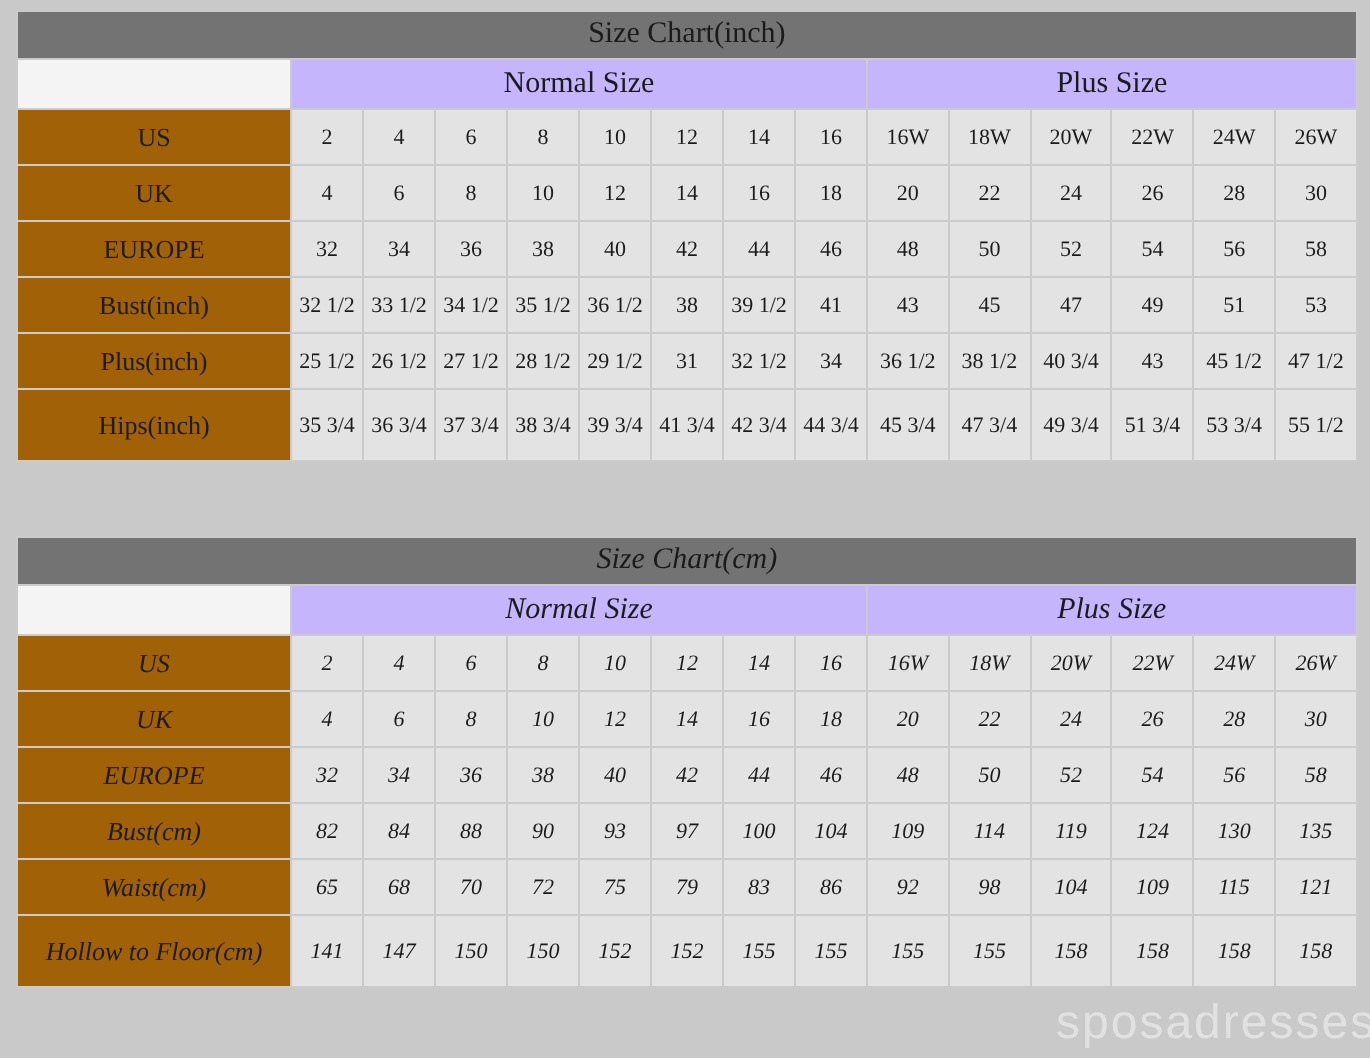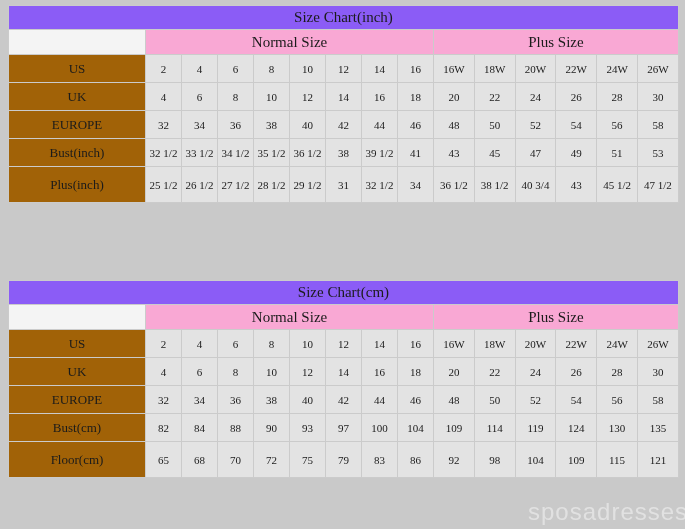--- a/index.html
+++ b/index.html
@@ -14,44 +14,44 @@
   .chart-table {
     position: absolute;
     left: 8px;
     width: 669px;
     border-collapse: collapse;
     table-layout: fixed;
     background: #e3e3e3;
     border: 1px solid #bfbfbf;
   }
   #table-inch { top: 5px; }
-  #table-cm   { top: 280px; }
+  #table-cm   { top: 268px; font-style: italic; }
 
   .chart-table td, .chart-table th {
     border: 1px solid #cbcbcb;
     text-align: center;
     vertical-align: middle;
     color: #1b1b1b;
     font-weight: normal;
     padding: 0;
     white-space: nowrap;
     overflow: hidden;
   }
   col.c-label  { width: 137px; }
   col.c-normal { width: 36px; }
   col.c-plus   { width: 40.8px; }
 
   .title-cell {
-    background: #8b5cf6;
+    background: #737373;
     font-size: 15px;
     height: 24px;
     border-bottom-color: #c6c6c6;
   }
   .group-cell {
-    background: #f9a8d4;
+    background: #c4b5fd;
     font-size: 15px;
     height: 25px;
   }
   .corner-cell { background: #f4f4f4; border-right-color: #bdbdbd; }
   .label-cell {
     background: #a16207;
     font-size: 13px;
     height: 28px;
     border-right-color: #bdbdbd;
   }
@@ -186,20 +186,37 @@
         <td class="data-cell">31</td>
         <td class="data-cell">32 1/2</td>
         <td class="data-cell">34</td>
         <td class="data-cell plus">36 1/2</td>
         <td class="data-cell plus">38 1/2</td>
         <td class="data-cell plus">40 3/4</td>
         <td class="data-cell plus">43</td>
         <td class="data-cell plus">45 1/2</td>
         <td class="data-cell plus">47 1/2</td>
       </tr>
+      <tr>
+        <th class="label-cell">Hips(inch)</th>
+        <td class="data-cell">35 3/4</td>
+        <td class="data-cell">36 3/4</td>
+        <td class="data-cell">37 3/4</td>
+        <td class="data-cell">38 3/4</td>
+        <td class="data-cell">39 3/4</td>
+        <td class="data-cell">41 3/4</td>
+        <td class="data-cell">42 3/4</td>
+        <td class="data-cell">44 3/4</td>
+        <td class="data-cell plus">45 3/4</td>
+        <td class="data-cell plus">47 3/4</td>
+        <td class="data-cell plus">49 3/4</td>
+        <td class="data-cell plus">51 3/4</td>
+        <td class="data-cell plus">53 3/4</td>
+        <td class="data-cell plus">55 1/2</td>
+      </tr>
     </tbody>
 </table>
 
 <table class="chart-table" id="table-cm">
   <colgroup>
     <col class="c-label">
     <col class="c-normal">
       <col class="c-normal">
       <col class="c-normal">
       <col class="c-normal">
@@ -287,32 +304,49 @@
         <td class="data-cell">100</td>
         <td class="data-cell">104</td>
         <td class="data-cell plus">109</td>
         <td class="data-cell plus">114</td>
         <td class="data-cell plus">119</td>
         <td class="data-cell plus">124</td>
         <td class="data-cell plus">130</td>
         <td class="data-cell plus">135</td>
       </tr>
       <tr>
-        <th class="label-cell">Floor(cm)</th>
+        <th class="label-cell">Waist(cm)</th>
         <td class="data-cell">65</td>
         <td class="data-cell">68</td>
         <td class="data-cell">70</td>
         <td class="data-cell">72</td>
         <td class="data-cell">75</td>
         <td class="data-cell">79</td>
         <td class="data-cell">83</td>
         <td class="data-cell">86</td>
         <td class="data-cell plus">92</td>
         <td class="data-cell plus">98</td>
         <td class="data-cell plus">104</td>
         <td class="data-cell plus">109</td>
         <td class="data-cell plus">115</td>
         <td class="data-cell plus">121</td>
       </tr>
+      <tr>
+        <th class="label-cell">Hollow to Floor(cm)</th>
+        <td class="data-cell">141</td>
+        <td class="data-cell">147</td>
+        <td class="data-cell">150</td>
+        <td class="data-cell">150</td>
+        <td class="data-cell">152</td>
+        <td class="data-cell">152</td>
+        <td class="data-cell">155</td>
+        <td class="data-cell">155</td>
+        <td class="data-cell plus">155</td>
+        <td class="data-cell plus">155</td>
+        <td class="data-cell plus">158</td>
+        <td class="data-cell plus">158</td>
+        <td class="data-cell plus">158</td>
+        <td class="data-cell plus">158</td>
+      </tr>
     </tbody>
 </table>
 
 <div class="watermark">sposadresses</div>
 
 </body></html>

